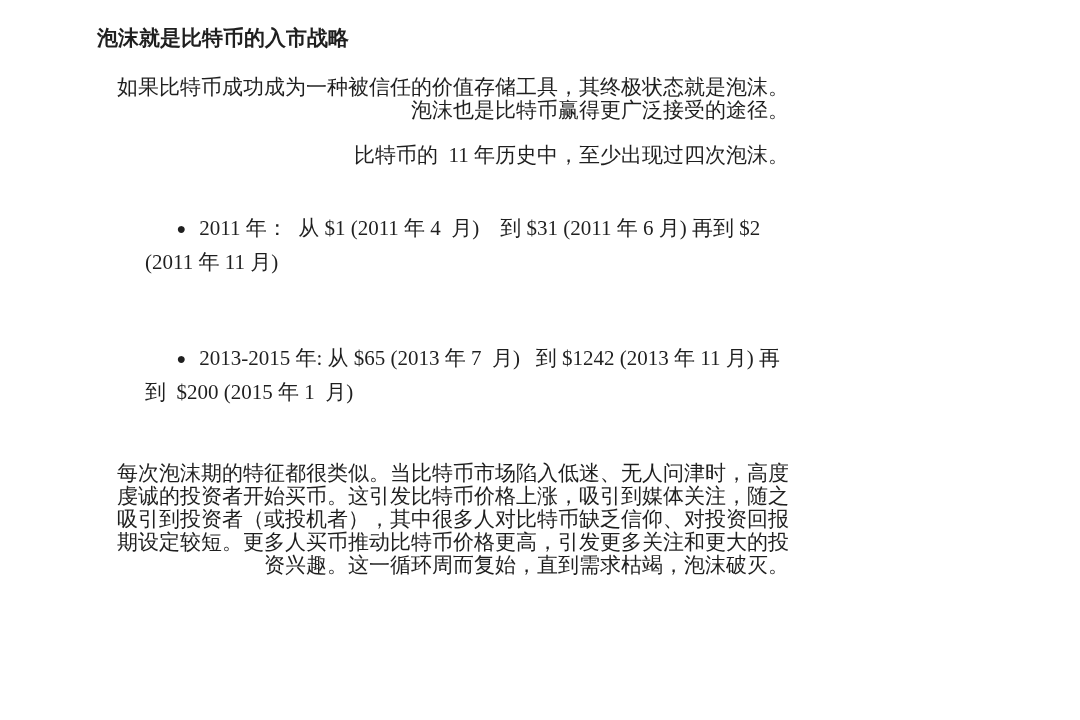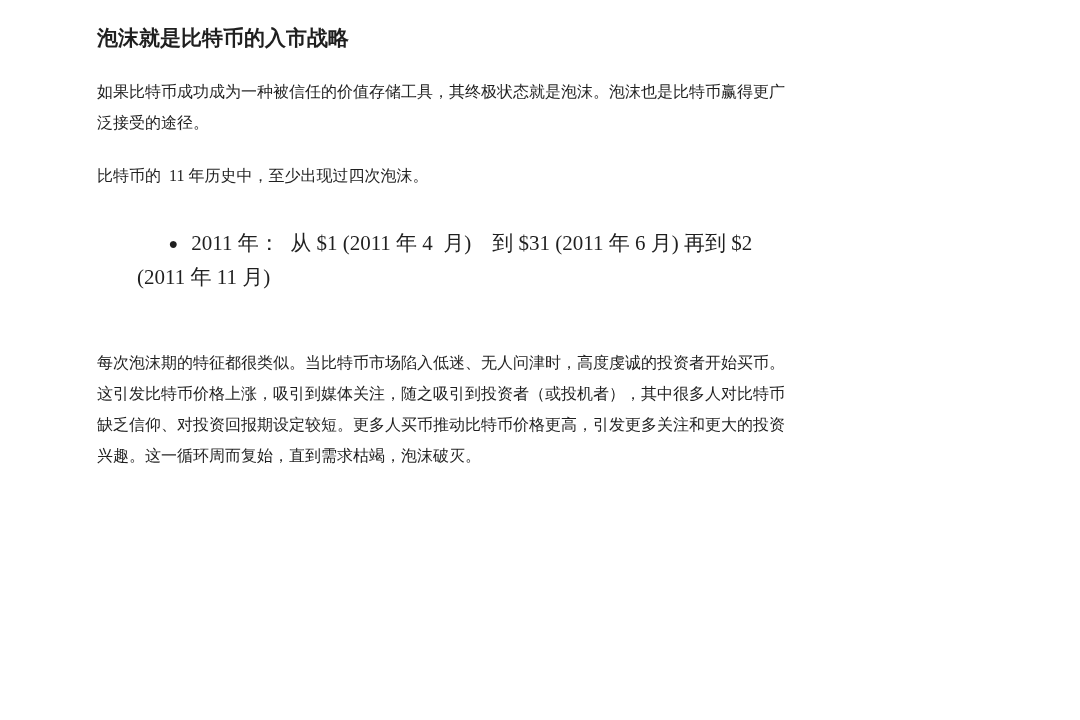--- a/index.html
+++ b/index.html
@@ -22,31 +22,31 @@
     background: #ffffff;
   }
   .doc-title {
     font-size: 21px;
     line-height: 32px;
     font-weight: bold;
     margin: 0 0 22px 0;
     white-space: pre-wrap;
   }
   .para {
-    font-size: 16px;
-    line-height: 31px;
+    font-size: 21px;
+    line-height: 23px;
     margin: 0 0 22px 0;
     white-space: pre-wrap;
-    text-align: left;
+    text-align: right;
   }
   .para.no-gap {
-    margin-bottom: 4px;
+    margin-bottom: 13px;
   }
   .bullet-list {
-    margin: 0 0 22px 0;
+    margin: 0 0 22px 8px;
     font-family: Liberation Serif, serif;
   }
   .list-item {
     font-size: 21px;
     line-height: 32px;
     padding-left: 40px;
     white-space: pre-wrap;
   }
   
   .list-item.margin-wrap {
@@ -72,19 +72,22 @@
 
   <p class="para no-gap">比特币的  11 年历史中，至少出现过四次泡沫。</p>
 
   <div class="bullet-list">
 
     <div class="list-item">
       <span class="bullet-glyph">●</span><span>2011 年：  从 $1 (2011 年 4  月)    到 $31 (2011 年 6 月) 再到 $2 (2011 年 11 月)</span>
     </div>
 
 
+    <div class="list-item">
+      <span class="bullet-glyph">●</span><span>2013-2015 年: 从 $65 (2013 年 7  月)   到 $1242 (2013 年 11 月) 再到  $200 (2015 年 1  月)</span>
+    </div>
 
 
   </div>
 
   <p class="para">每次泡沫期的特征都很类似。当比特币市场陷入低迷、无人问津时，高度虔诚的投资者开始买币。这引发比特币价格上涨，吸引到媒体关注，随之吸引到投资者（或投机者），其中很多人对比特币缺乏信仰、对投资回报期设定较短。更多人买币推动比特币价格更高，引发更多关注和更大的投资兴趣。这一循环周而复始，直到需求枯竭，泡沫破灭。</p>
 
 </div>
 
 </body></html>

